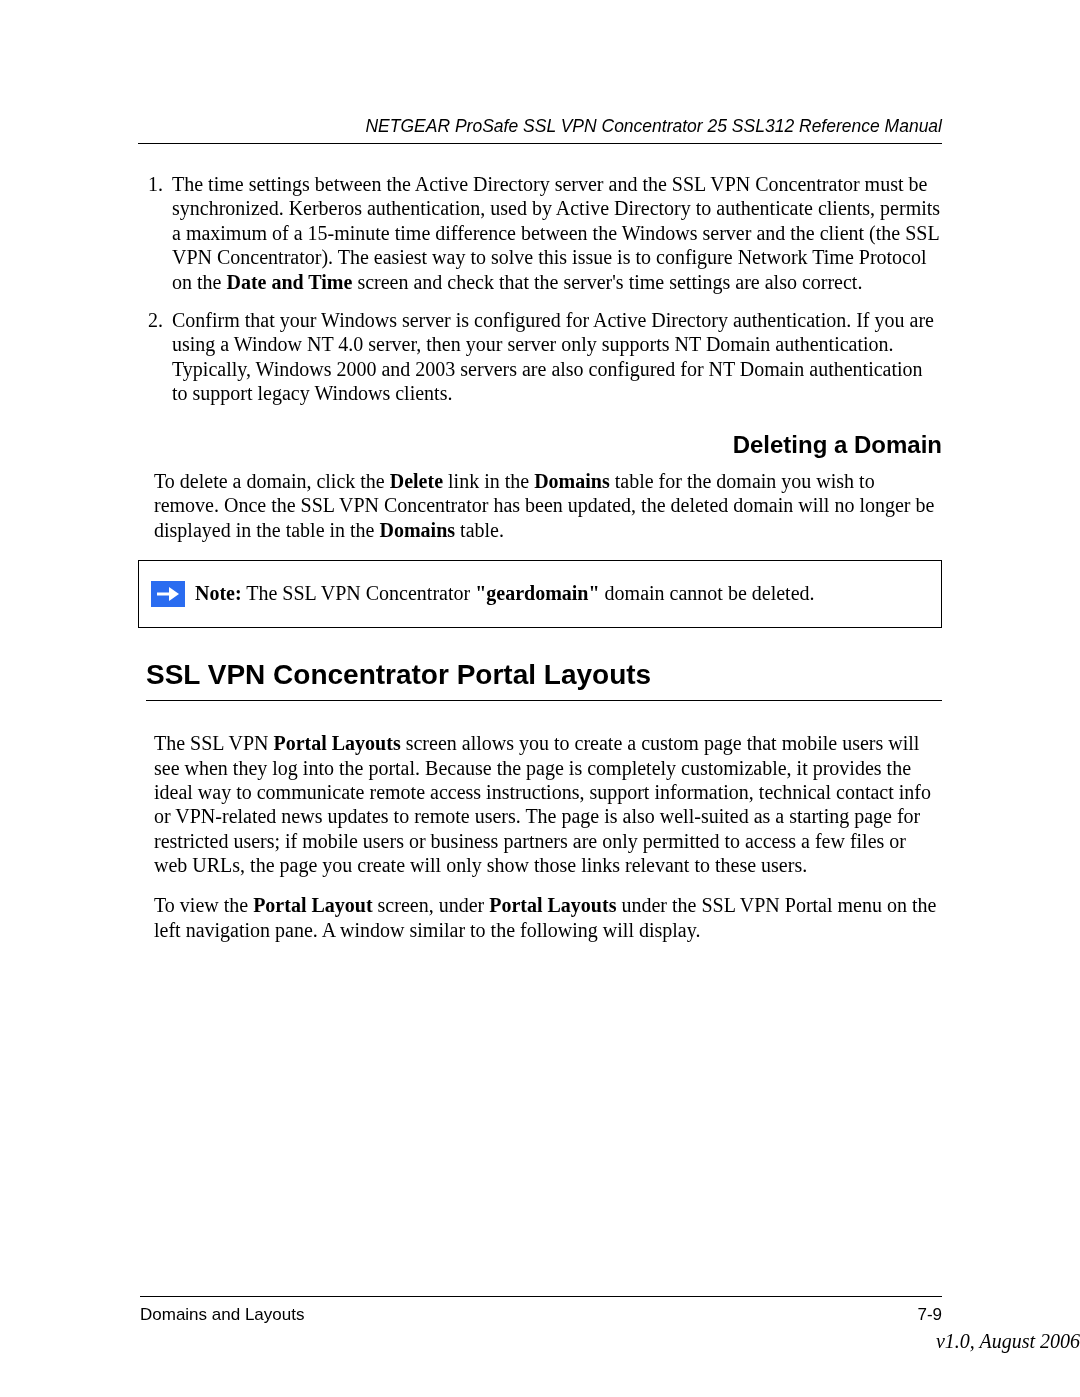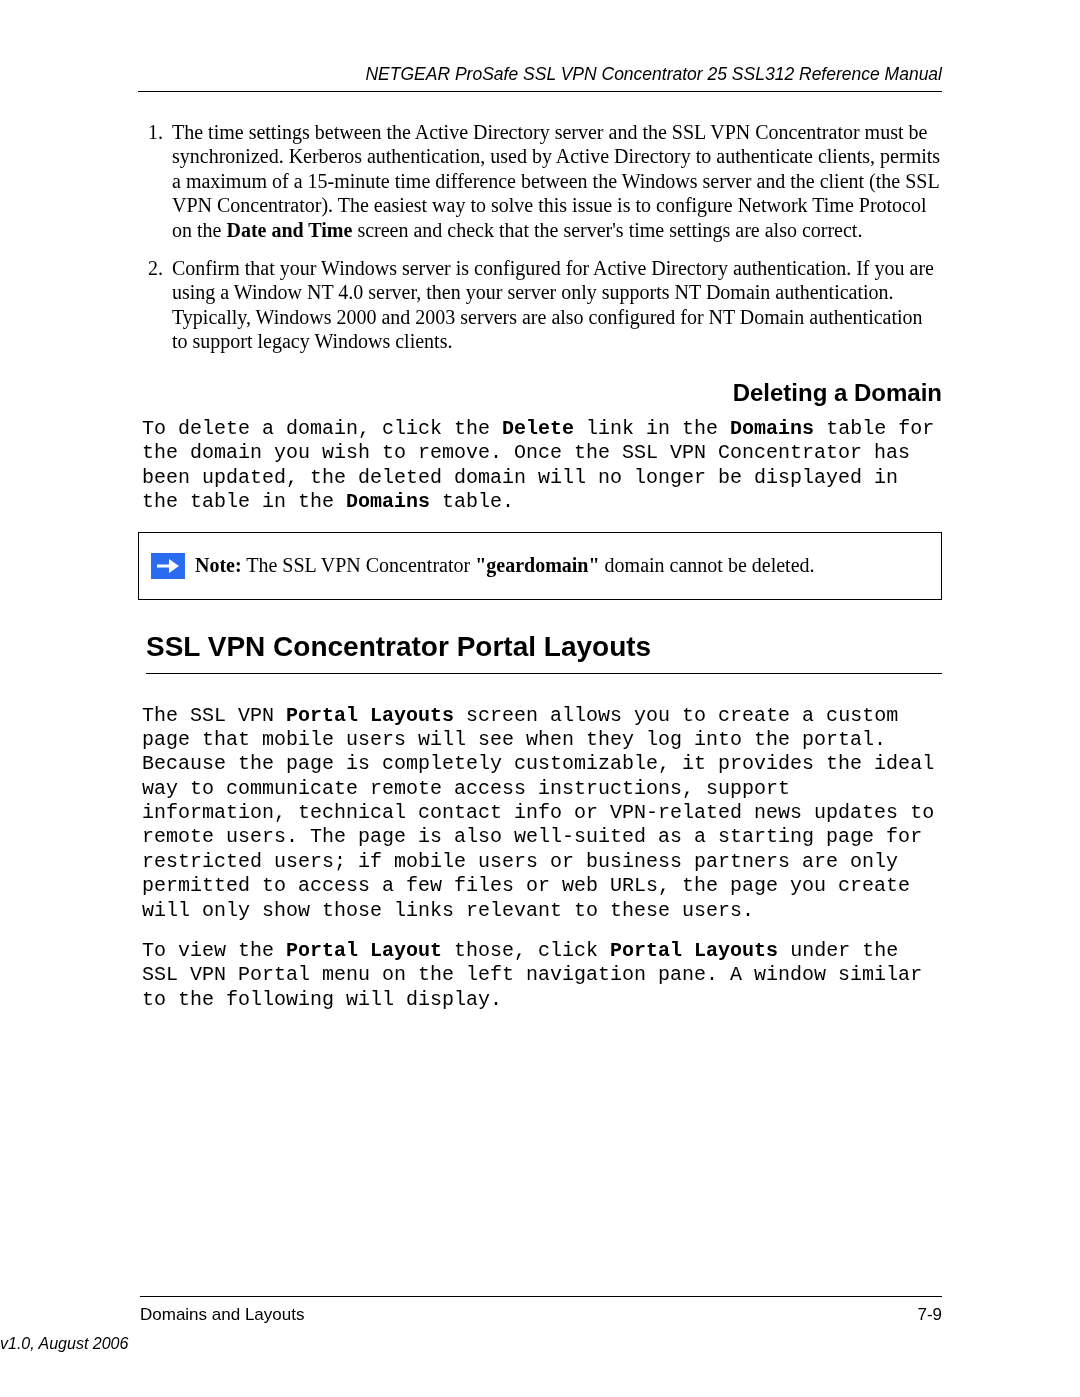--- a/index.html
+++ b/index.html
@@ -9,21 +9,21 @@
     width: 1080px;
     height: 1397px;
     font-family: "Times New Roman", Times, serif;
     color: #000;
   }
   .page {
     position: relative;
     width: 1080px;
     height: 1397px;
     box-sizing: border-box;
-    padding: 64px 138px 0 138px;
+    padding: 116px 138px 0 138px;
   }
   .running-header {
     font-style: italic;
     font-family: Arial, Helvetica, sans-serif;
     font-size: 17.5px;
     text-align: right;
     border-bottom: 1.5px solid #000;
     padding-bottom: 6px;
     margin-bottom: 28px;
   }
@@ -43,22 +43,21 @@
     padding-left: 4px;
   }
   .h2 {
     font-family: Arial, Helvetica, sans-serif;
     font-weight: bold;
     font-size: 24px;
     margin: 24px 0 10px 0;
     text-align: right;
   }
   .para {
-    margin: 0 0 16px 4px;
-    font-family: Liberation Mono, monospace;
+    margin: 0 0 16px 16px;
   }
   .note-box {
     border: 1px solid #000;
     padding: 20px 16px 20px 12px;
     margin: 18px 0 30px 0;
     display: flex;
     align-items: flex-start;
     gap: 10px;
   }
   .note-icon {
@@ -107,24 +106,24 @@
     font-size: 17px;
     padding-top: 8px;
     display: flex;
     justify-content: space-between;
   }
   .version {
     position: absolute;
     bottom: 44px;
     left: 0;
     right: 0;
-    text-align: left;
-    font-family: Liberation Sans, sans-serif;
+    text-align: right;
+    font-family: Liberation Serif, serif;
     font-style: italic;
-    font-size: 16px;
+    font-size: 20px;
   }
   strong { font-weight: bold; }
 </style>
 </head>
 <body>
 
 <div class="page">
 
   <div class="running-header">NETGEAR ProSafe SSL VPN Concentrator 25 SSL312 Reference Manual</div>
 
@@ -155,21 +154,21 @@
       </div>
     </div>
 
     <div class="h1">SSL VPN Concentrator Portal Layouts</div>
 
     <p class="para">
       <span>The SSL VPN </span><strong>Portal Layouts</strong><span> screen allows you to create a custom page that mobile users will see when they log into the portal. Because the page is completely customizable, it provides the ideal way to communicate remote access instructions, support information, technical contact info or VPN-related news updates to remote users. The page is also well-suited as a starting page for restricted users; if mobile users or business partners are only permitted to access a few files or web URLs, the page you create will only show those links relevant to these users.</span>
     </p>
 
     <p class="para">
-      <span>To view the </span><strong>Portal Layout</strong><span> those, click </span><strong>Portal Layouts</strong><span> under the SSL VPN Portal menu on the left navigation pane. A window similar to the following will display.</span>
+      <span>To view the </span><strong>Portal Layout</strong><span> screen, under </span><strong>Portal Layouts</strong><span> under the SSL VPN Portal menu on the left navigation pane. A window similar to the following will display.</span>
     </p>
 
   </div>
 
   <div class="footer">
     <span>Domains and Layouts</span>
     <span>7-9</span>
   </div>
   <div class="version">v1.0, August 2006</div>
 

